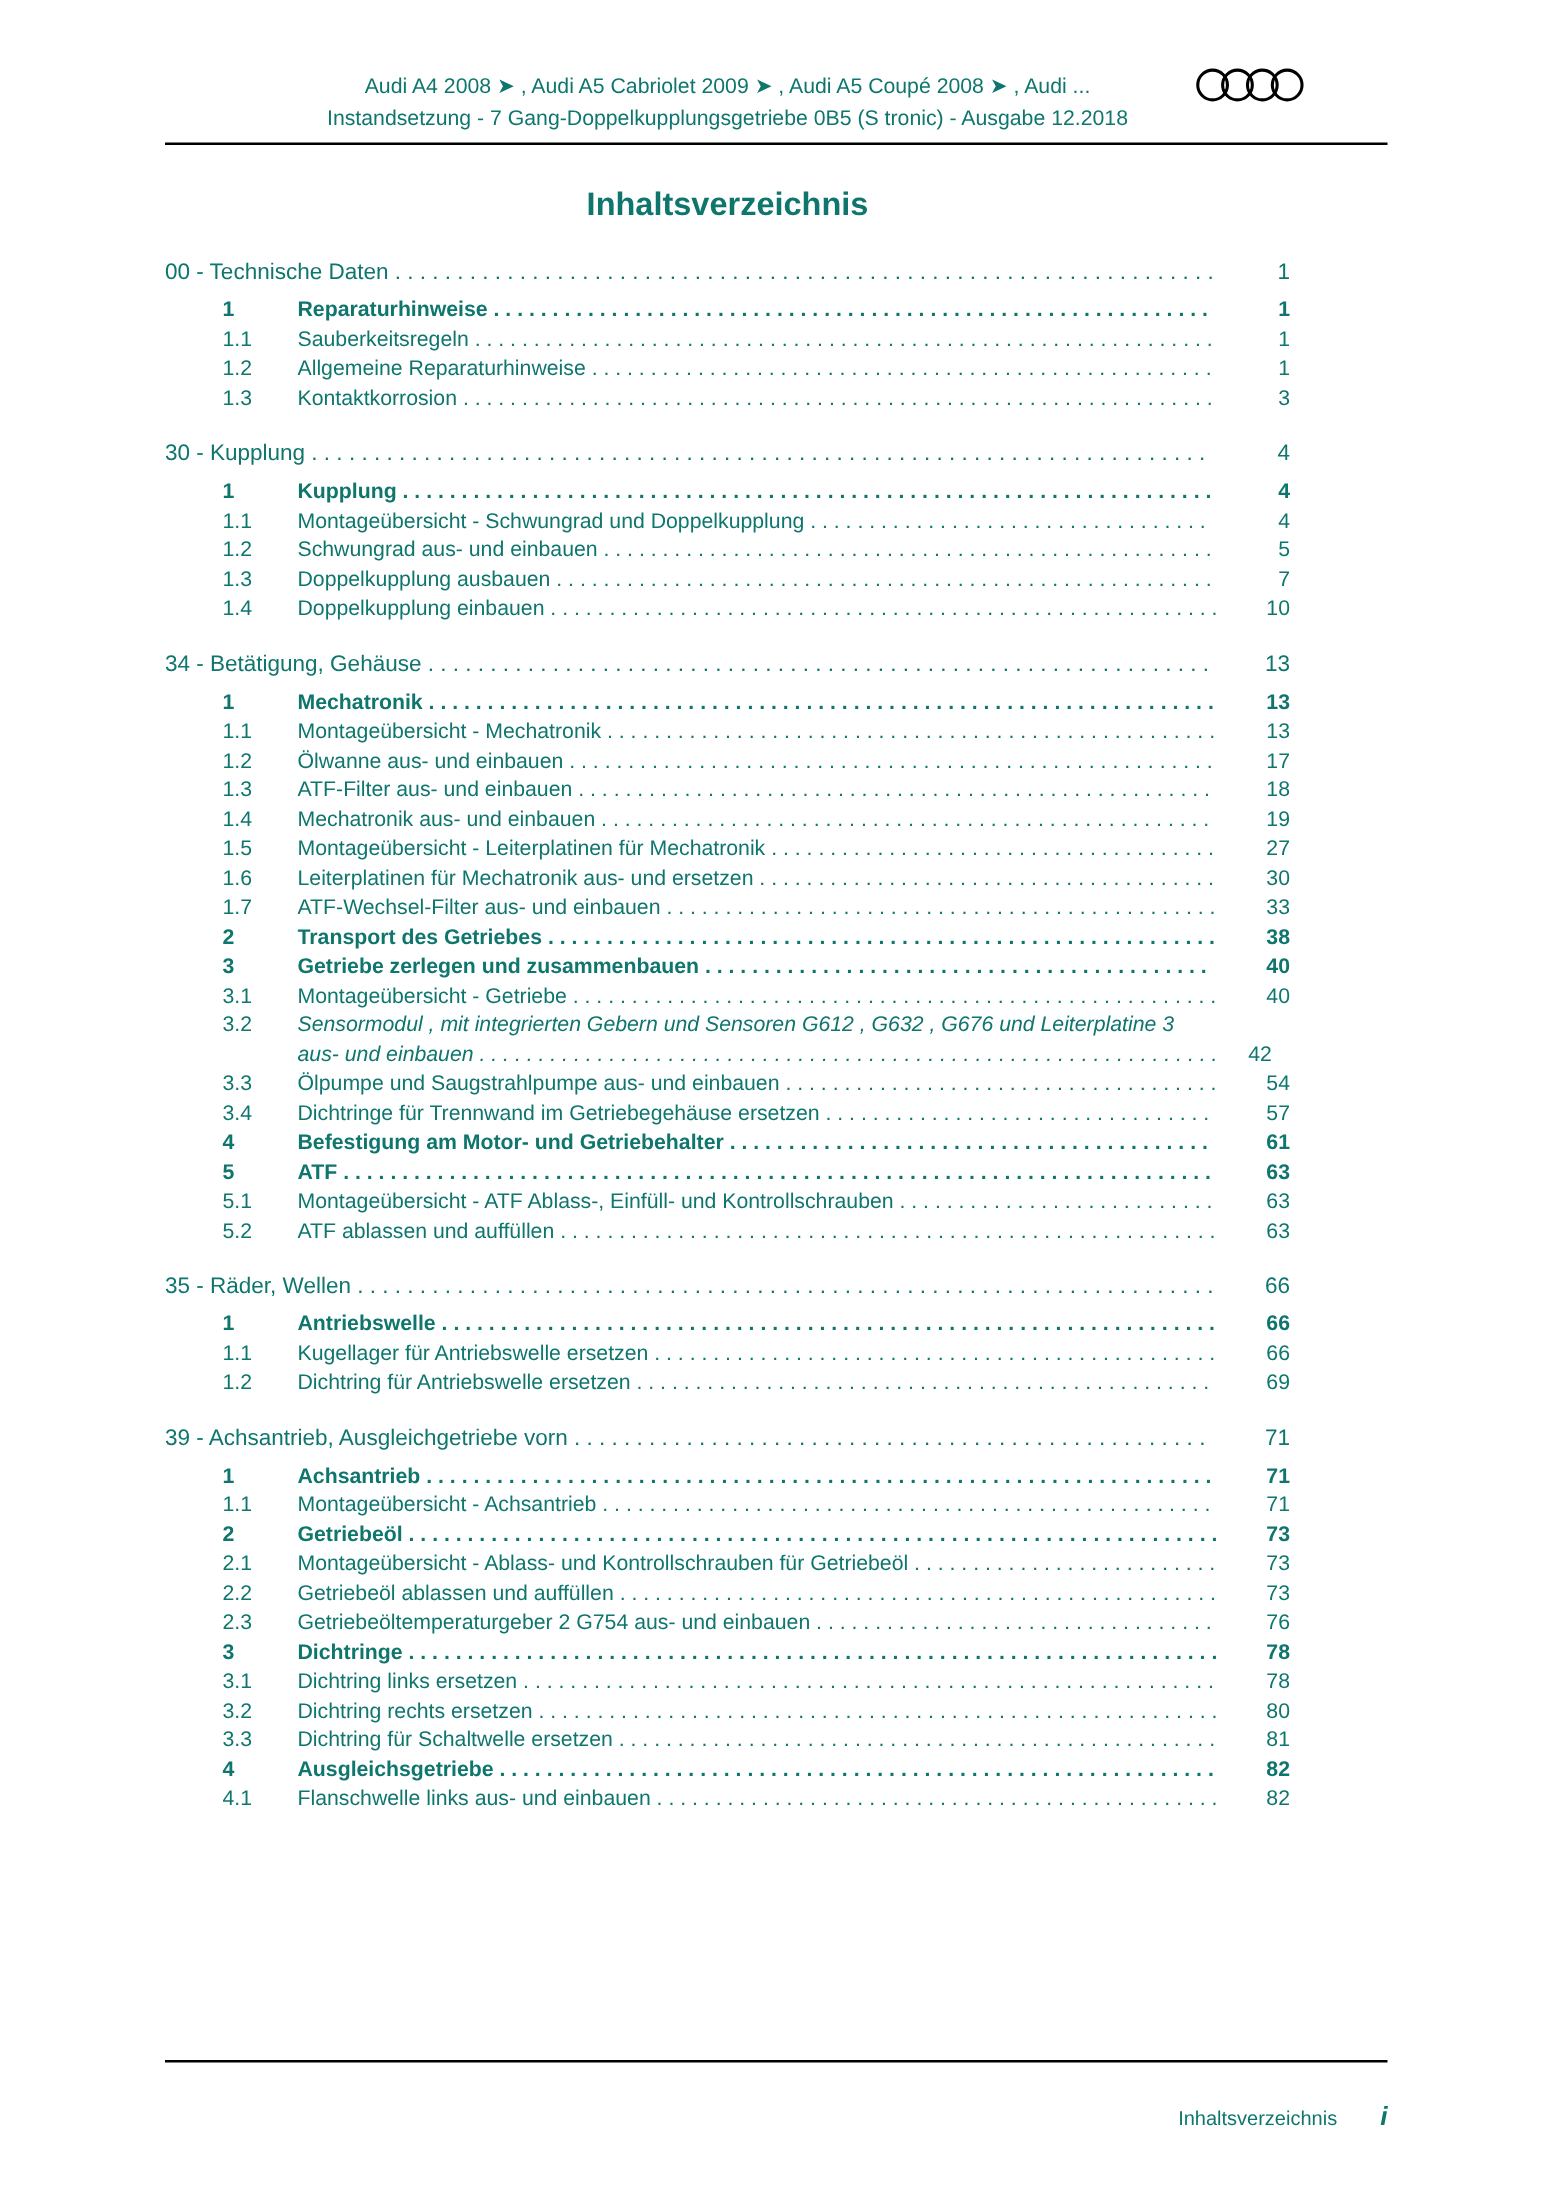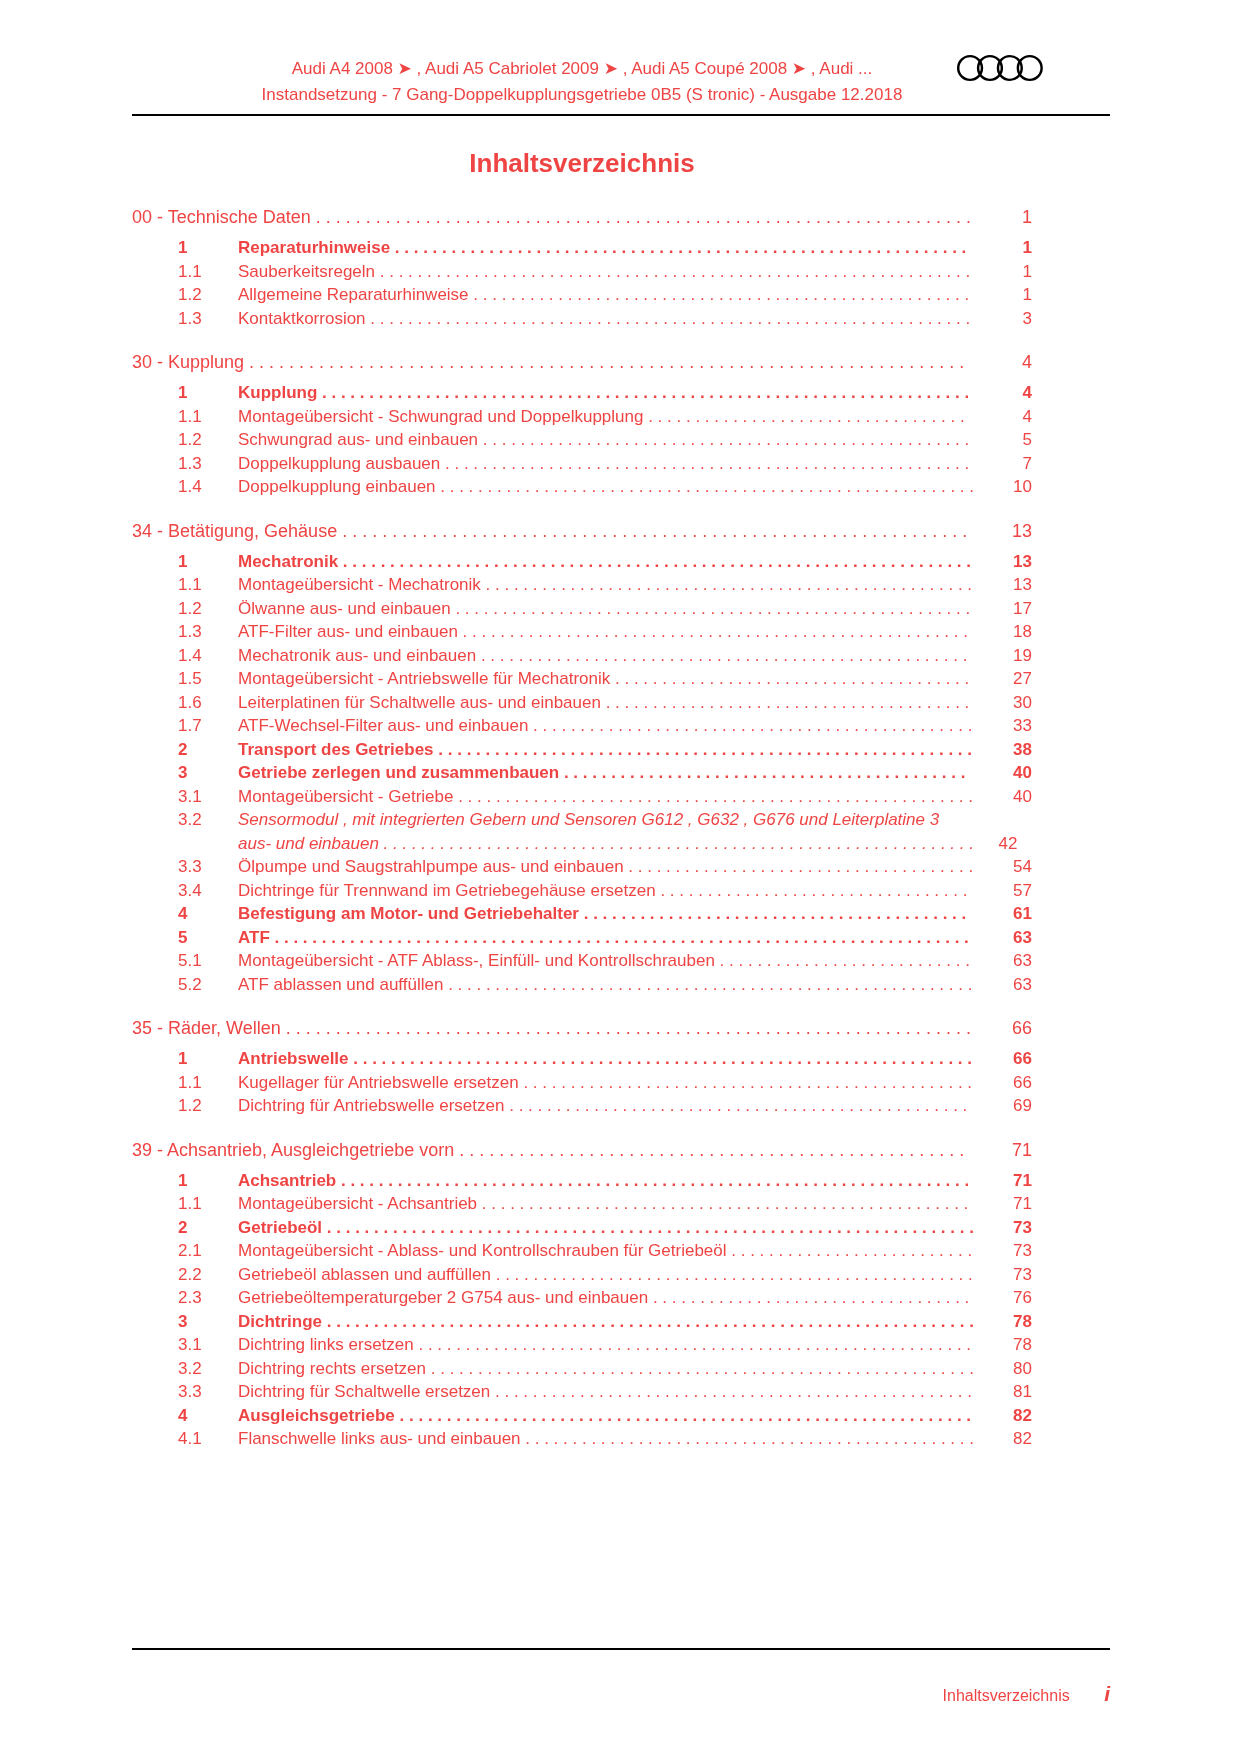--- a/index.html
+++ b/index.html
@@ -2,21 +2,21 @@
 <html><head>
 <meta charset="utf-8">
 <style>
   * { box-sizing: border-box; }
   html, body { margin: 0; padding: 0; background: #ffffff; }
   .page {
     position: relative;
     width: 1240px;
     height: 1754px;
     background: #ffffff;
-    color: #ef4444;
+    color: #0f766e;
     font-family: "Liberation Sans", sans-serif;
     overflow: hidden;
   }
   .content {
     position: absolute;
     left: 132px;
     top: 0;
     width: 978px;
   }
   
@@ -225,27 +225,27 @@
   </div>
 
   <div class="row entry-row">
     <span class="num">1.4</span>
     <span class="titlebox"><span>Mechatronik aus- und einbauen</span></span>
     <span class="page-num">19</span>
   </div>
 
   <div class="row entry-row">
     <span class="num">1.5</span>
-    <span class="titlebox"><span>Montageübersicht - Antriebswelle für Mechatronik</span></span>
+    <span class="titlebox"><span>Montageübersicht - Leiterplatinen für Mechatronik</span></span>
     <span class="page-num">27</span>
   </div>
 
   <div class="row entry-row">
     <span class="num">1.6</span>
-    <span class="titlebox"><span>Leiterplatinen für Schaltwelle aus- und einbauen</span></span>
+    <span class="titlebox"><span>Leiterplatinen für Mechatronik aus- und ersetzen</span></span>
     <span class="page-num">30</span>
   </div>
 
   <div class="row entry-row">
     <span class="num">1.7</span>
     <span class="titlebox"><span>ATF-Wechsel-Filter aus- und einbauen</span></span>
     <span class="page-num">33</span>
   </div>
 
   <div class="row entry-row bold">

